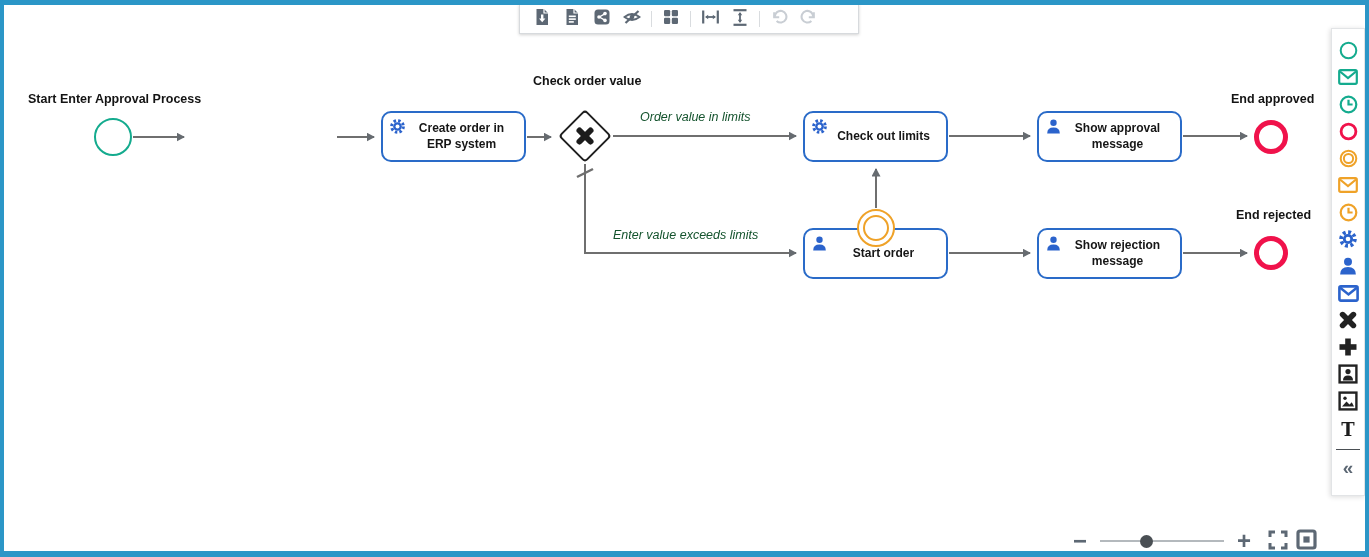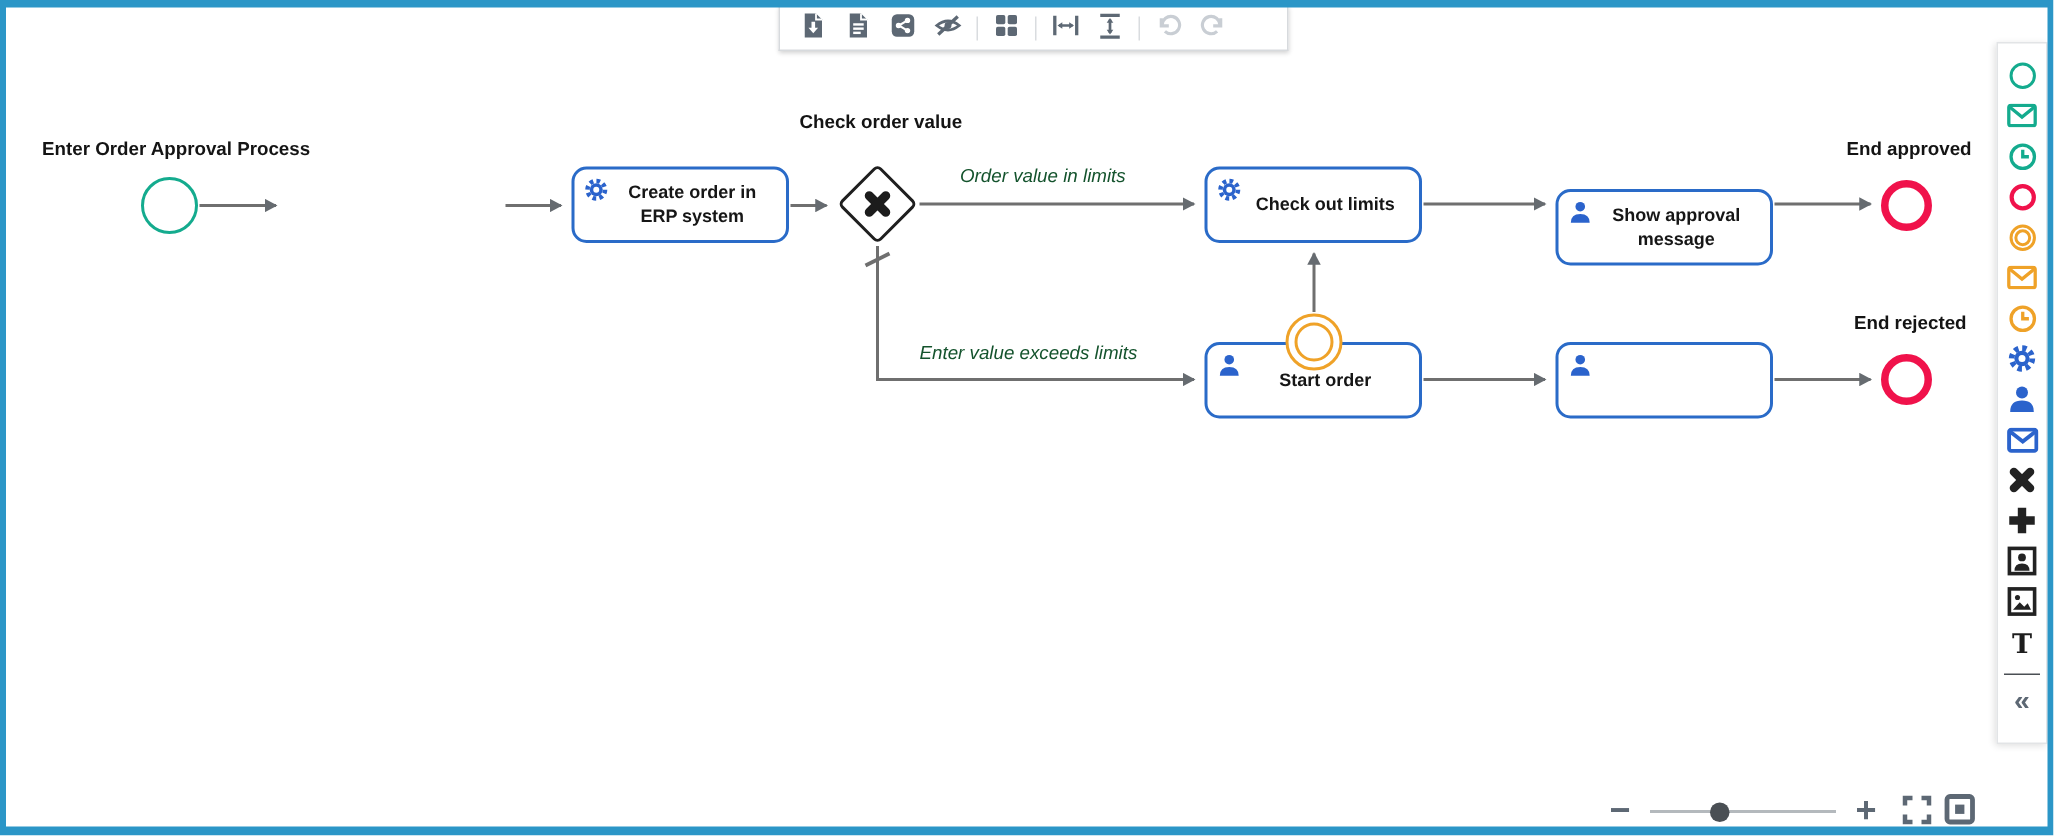--- a/index.html
+++ b/index.html
@@ -201,21 +201,21 @@
       <path d="M876 208 L876 169" marker-end="url(#arr)"></path>
       <path d="M949 136 L1030 136" marker-end="url(#arr)"></path>
       <path d="M1183 136 L1247 136" marker-end="url(#arr)"></path>
       <path d="M949 253 L1030 253" marker-end="url(#arr)"></path>
       <path d="M1183 253 L1247 253" marker-end="url(#arr)"></path>
       <path d="M577 177 L593 169" stroke-width="2.5"></path>
     </g>
   </svg>
 
   <div class="event-circle start-event"></div>
-  <div class="diag-label bold" style="left:28px;top:92px;">Enter Order Approval Process</div>
+  <div class="diag-label bold" style="left:28px;top:92px;">Start Enter Approval Process</div>
 
 
   <div class="task" style="left:381px;top:111px;">
     <span class="task-icon">
       <svg width="17" height="17" viewBox="0 0 18 18">
           <circle cx="9" cy="9" r="6.2" fill="none" stroke="#2b63cc" stroke-width="3.2" stroke-dasharray="2.6 2.26"></circle>
           <circle cx="9" cy="9" r="4.6" fill="#2b63cc"></circle>
           <circle cx="9" cy="9" r="2.1" fill="#fff"></circle>
         </svg>
     </span>
@@ -237,21 +237,21 @@
     <span class="task-icon">
       <svg width="17" height="17" viewBox="0 0 18 18">
           <circle cx="9" cy="9" r="6.2" fill="none" stroke="#2b63cc" stroke-width="3.2" stroke-dasharray="2.6 2.26"></circle>
           <circle cx="9" cy="9" r="4.6" fill="#2b63cc"></circle>
           <circle cx="9" cy="9" r="2.1" fill="#fff"></circle>
         </svg>
     </span>
     <span>Check out limits</span>
   </div>
 
-  <div class="task" style="left:1037px;top:111px;margin-top:15px;">
+  <div class="task" style="left:1037px;top:111px;">
     <span class="task-icon">
       <svg width="17" height="17" viewBox="0 0 17 17">
           <circle cx="8.5" cy="4.8" r="3.2" fill="#2b63cc"></circle>
           <path d="M2.2 15.5 Q2.2 9.6 8.5 9.6 Q14.8 9.6 14.8 15.5 Z" fill="#2b63cc"></path>
         </svg>
     </span>
     <span>Show approval message</span>
   </div>
 
   <div class="task" style="left:803px;top:228px;">
@@ -267,20 +267,21 @@
     <div class="inner"></div>
   </div>
 
   <div class="task" style="left:1037px;top:228px;">
     <span class="task-icon">
       <svg width="17" height="17" viewBox="0 0 17 17">
           <circle cx="8.5" cy="4.8" r="3.2" fill="#2b63cc"></circle>
           <path d="M2.2 15.5 Q2.2 9.6 8.5 9.6 Q14.8 9.6 14.8 15.5 Z" fill="#2b63cc"></path>
         </svg>
     </span>
+    <span>Show rejection message</span>
   </div>
 
   <div class="event-circle end-event end-approved"></div>
   <div class="diag-label bold" style="left:1231px;top:92px;">End approved</div>
   <div class="event-circle end-event end-rejected"></div>
   <div class="diag-label bold" style="left:1236px;top:208px;">End rejected</div>
 
   <div class="diag-label italic" style="left:640px;top:110px;">Order value in limits</div>
   <div class="diag-label italic" style="left:613px;top:228px;">Enter value exceeds limits</div>
 </div>

